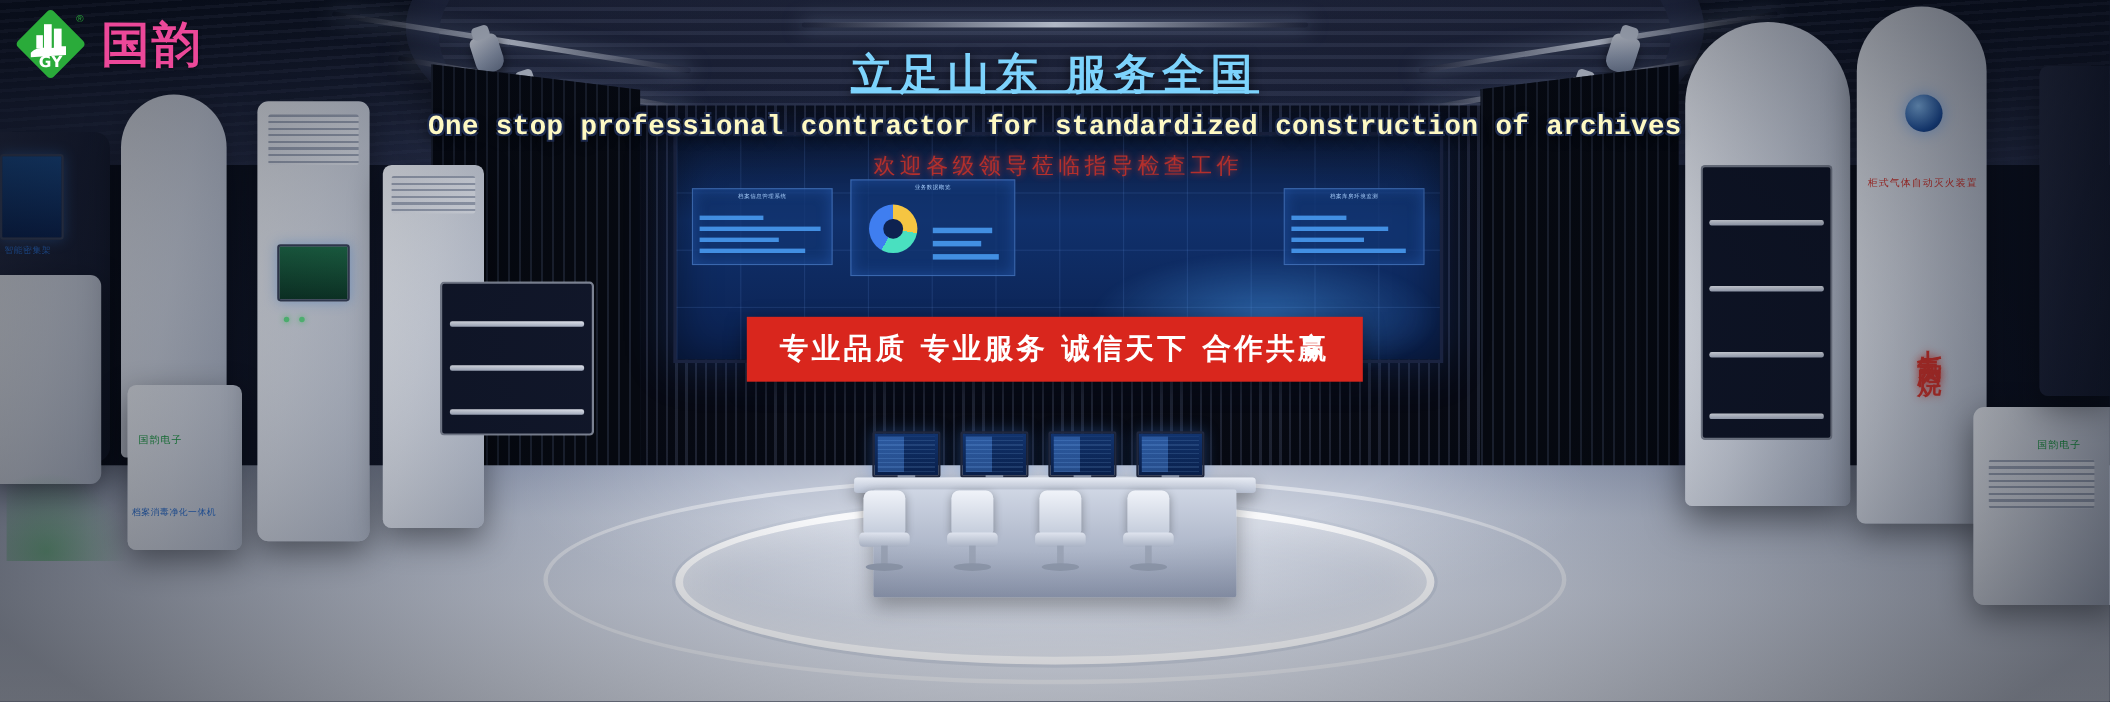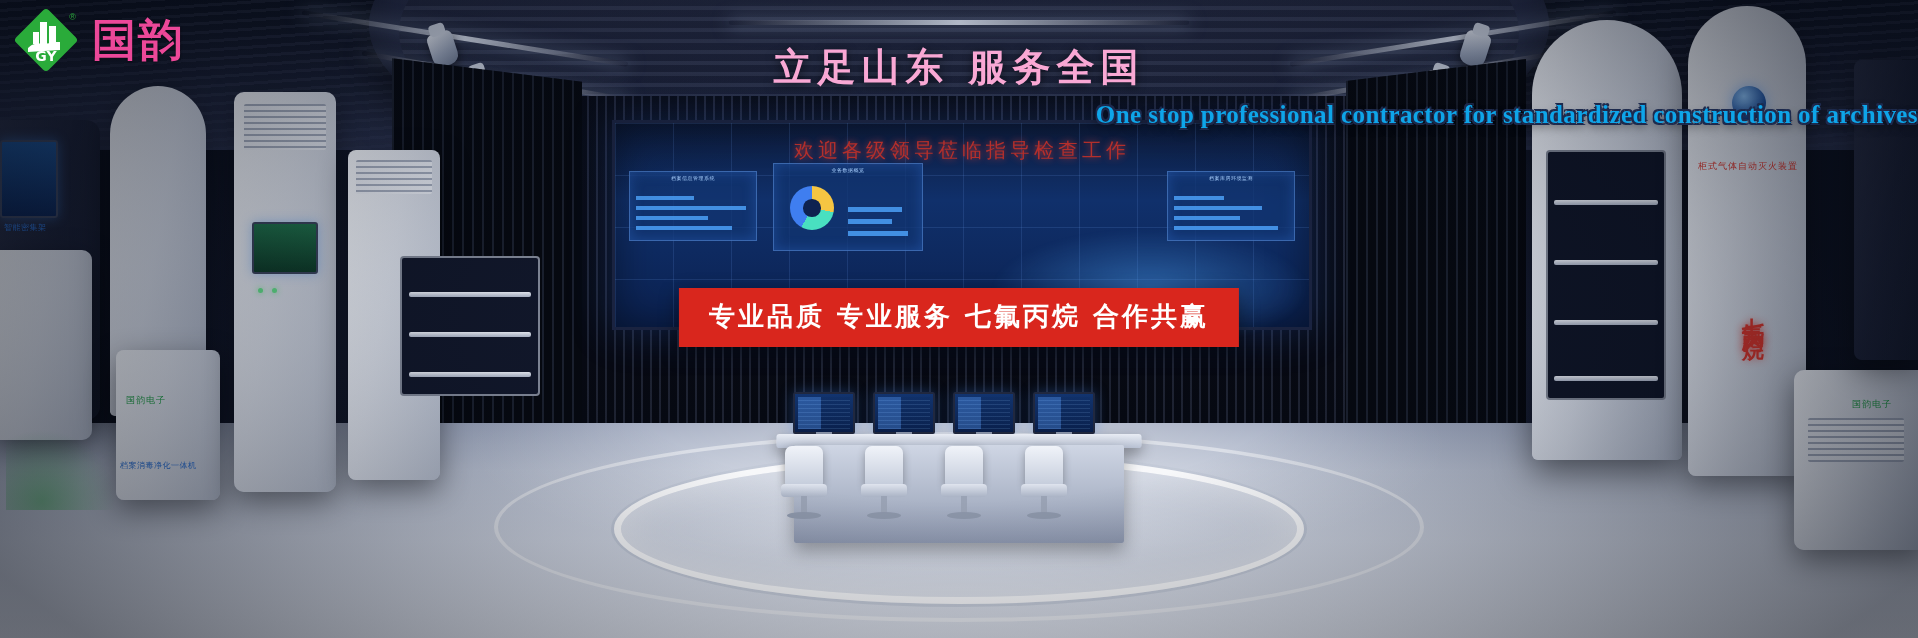--- a/index.html
+++ b/index.html
@@ -294,49 +294,49 @@
   }
   .reg{
     position:absolute; right:2px; top:4px; color:#2aab3a; font-size:9px;
   }
 
   .headline-block{
     position:absolute; left:0; right:0; top:42px; text-align:center;
   }
   .line-cn-top{
     font-family:"DejaVu Sans", sans-serif;
-    font-size:38px; font-weight:bold; color:#f9a8d4;
+    font-size:38px; font-weight:bold; color:#7dd3fc;
     letter-spacing:6px;
     text-shadow:0 2px 10px rgba(0,0,0,.65);
+    text-decoration:underline;
   }
   .line-en-top{
     margin-top:9px;
     font-family:"Liberation Sans", sans-serif;
     font-size:19px; font-weight:bold; color:#f2f5fb; letter-spacing:1.1px;
     text-shadow:0 2px 8px rgba(0,0,0,.8);
   }
   .line-cn-main{
     margin-top:10px;
     font-family:"DejaVu Sans", sans-serif;
     font-size:58px; font-weight:bold; color:#ffffff;
     letter-spacing:2px; line-height:1.12;
     text-shadow:
       -3px -3px 0 #1d2a4d, 3px -3px 0 #1d2a4d, -3px 3px 0 #1d2a4d, 3px 3px 0 #1d2a4d,
       0 -3px 0 #1d2a4d, 0 3px 0 #1d2a4d, -3px 0 0 #1d2a4d, 3px 0 0 #1d2a4d,
       0 7px 16px rgba(0,0,0,.55);
   }
   .line-en-main{
     margin-top:8px;
-    font-family:Liberation Serif, serif;
-    font-size:25px; font-weight:bold; color:#0ea5e9; letter-spacing:.4px;
+    font-family:Liberation Mono, monospace;
+    font-size:25px; font-weight:bold; color:#fef9c3; letter-spacing:.4px;
     text-shadow:
       -1.6px -1.6px 0 #1d2a4d, 1.6px -1.6px 0 #1d2a4d,
       -1.6px 1.6px 0 #1d2a4d, 1.6px 1.6px 0 #1d2a4d,
       0 4px 10px rgba(0,0,0,.6);
-    text-align: right;
   }
   .slogan-bar{
     position:absolute; left:50%; transform:translateX(-50%);
     top:288px;
     background:#d9261d;
     padding:11px 30px 13px;
     box-shadow:0 6px 20px rgba(0,0,0,.45);
   }
   .slogan-bar span{
     font-family:"DejaVu Sans", sans-serif;
@@ -511,17 +511,17 @@
       </div>
       <div class="logo-text-cn">国韵</div>
     </div>
 
     <div class="headline-block">
       <div class="line-cn-top">立足山东 服务全国</div>
       <div class="line-en-main">One stop professional contractor for standardized construction of archives</div>
     </div>
 
     <div class="slogan-bar">
-      <span>专业品质  专业服务  七氟丙烷  合作共赢</span>
+      <span>专业品质  专业服务  诚信天下  合作共赢</span>
     </div>
 
   </div>
 </div>
 
 </body></html>

